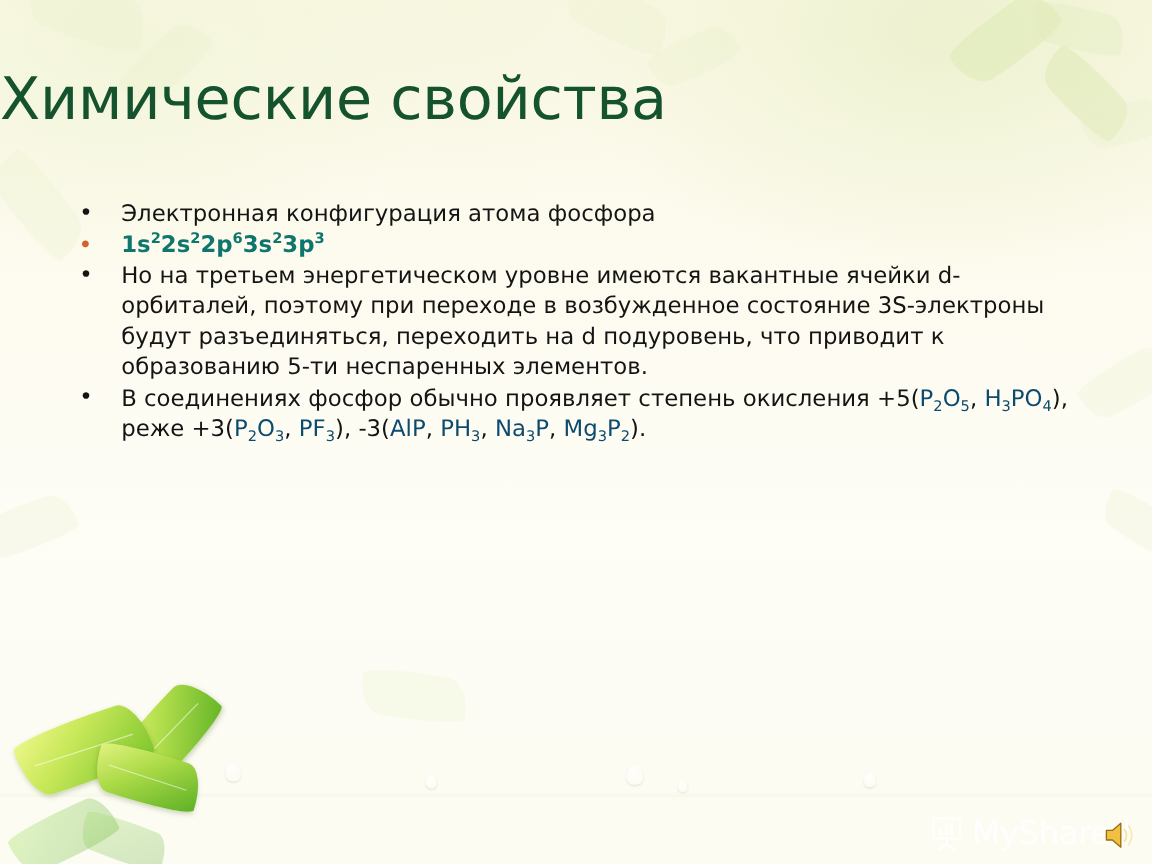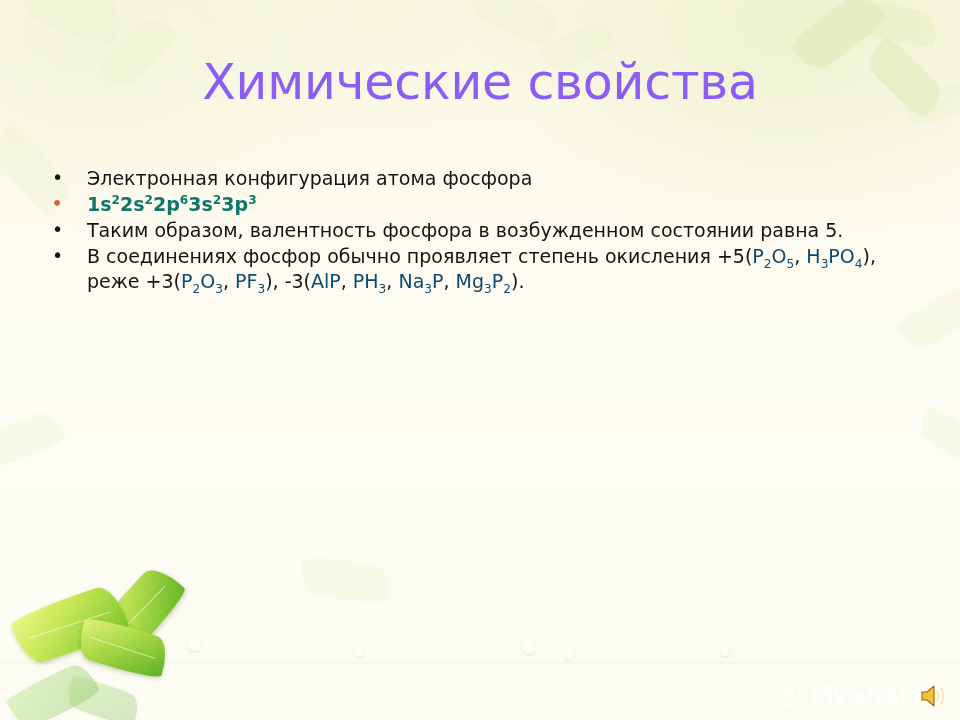--- a/index.html
+++ b/index.html
@@ -143,33 +143,33 @@
     transform: rotate(22deg);
     box-shadow: none;
   }
 
   
   .title {
     position: absolute;
     left: 0;
     right: 0;
     top: 58px;
-    text-align: center;
+    text-align: left;
     font-size: 49px;
     line-height: 1.04;
     font-weight: 400;
-    color: #8b5cf6;
+    color: #14532d;
     letter-spacing: -0.2px;
     font-family: "DejaVu Sans", "Liberation Sans", sans-serif;
   }
 
   
   .content {
     position: absolute;
-    left: 48px;
+    left: 62px;
     top: 166px;
     width: 840px;
   }
   ul.bullets {
     list-style: none;
     margin: 0;
     padding: 0;
   }
   ul.bullets > li {
     position: relative;
@@ -294,24 +294,24 @@
 
       <li>
         <span>Электронная конфигурация атома фосфора</span>
       </li>
 
       <li class="accent">
         <span>1s<sup>2</sup>2s<sup>2</sup>2p<sup>6</sup>3s<sup>2</sup>3p<sup>3</sup></span>
       </li>
 
 
-
       <li>
-        <span>Таким образом, валентность фосфора в возбужденном состоянии равна 5.</span>
+        <span>Но на третьем энергетическом уровне имеются вакантные ячейки d-орбиталей, поэтому при переходе в возбужденное состояние 3S-электроны будут разъединяться, переходить на d подуровень, что приводит к образованию 5-ти неспаренных элементов.</span>
       </li>
+
 
       <li>
         <span>В соединениях фосфор обычно проявляет степень окисления +5(</span><span class="formula">P<sub>2</sub>O<sub>5</sub></span><span>, </span><span class="formula">H<sub>3</sub>PO<sub>4</sub></span><span>), реже +3(</span><span class="formula">P<sub>2</sub>O<sub>3</sub></span><span>, </span><span class="formula">PF<sub>3</sub></span><span>), -3(</span><span class="formula">AlP</span><span>, </span><span class="formula">PH<sub>3</sub></span><span>, </span><span class="formula">Na<sub>3</sub>P</span><span>, </span><span class="formula">Mg<sub>3</sub>P<sub>2</sub></span><span>).</span>
       </li>
 
     </ul>
   </div>
 
   <div class="watermark">
     <span class="wm-icon">

